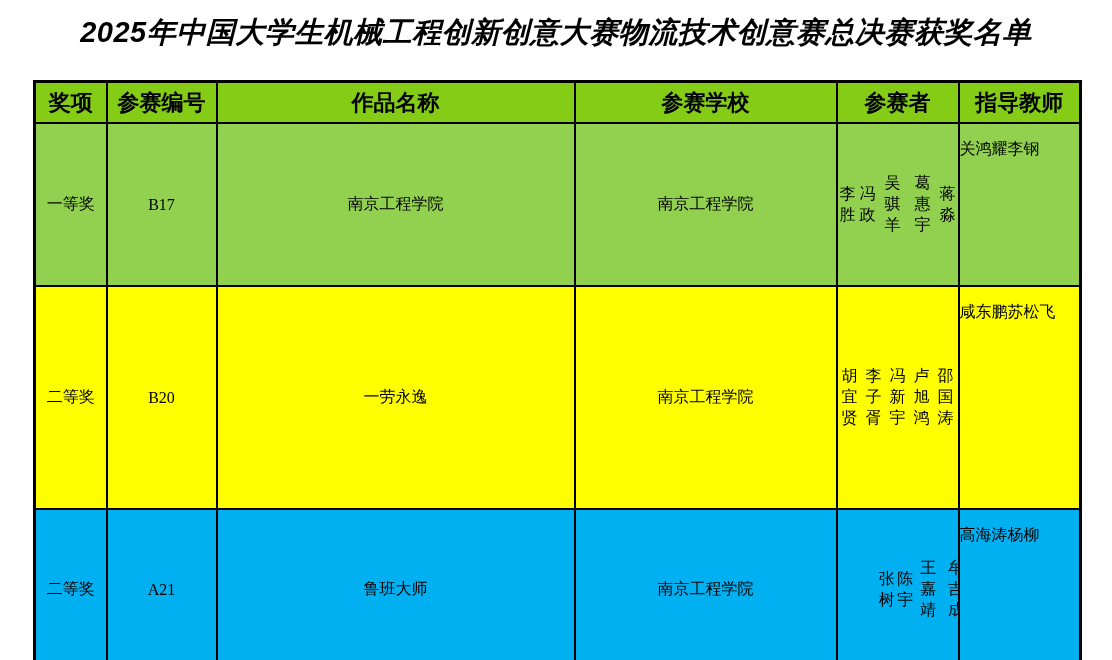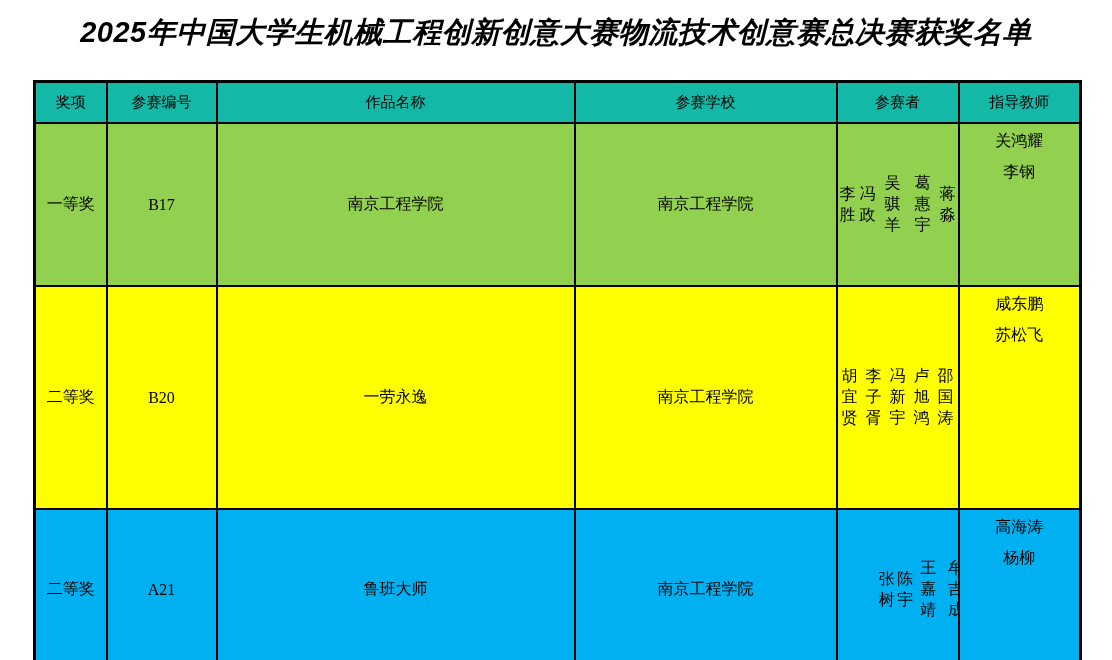--- a/index.html
+++ b/index.html
@@ -5,30 +5,30 @@
   html,body{margin:0;padding:0;background:#ffffff;}
   .page{position:relative;width:1112px;height:660px;background:#ffffff;overflow:hidden;
         font-family:"Liberation Serif",serif;color:#000;}
   .title{position:absolute;top:13px;left:0;width:1112px;text-align:center;
          font-family:"Liberation Sans",sans-serif;font-weight:bold;font-size:29px;
          letter-spacing:0.5px;color:#000;white-space:nowrap;font-style:italic;}
   table.awards{position:absolute;left:33px;top:80px;border-collapse:collapse;
                table-layout:fixed;border:3px solid #000;}
   .awards th,.awards td{border:2px solid #000;text-align:center;padding:0;
                         overflow:hidden;color:#000;}
-  .awards th{background:#14b8a6;font-weight:normal;font-size:15px;height:39px;}
+  .awards th{background:#84cc16;font-weight:bold;font-size:22px;height:39px;}
   .awards td{font-size:16px;vertical-align:middle;}
   tr.r0 td{height:161px;}
   tr.r1 td{height:178px;}
   tr.r2 td{height:159px;}
   .lines{display:flex;align-items:center;
          justify-content:space-around;width:100%;}
   .h-r0{height:160px;} .h-r1{height:221px;border-radius:14px;} .h-r2{height:130px;padding-left:40px;}
-  .lines-top{display:flex;flex-direction:column;align-items:center;
-             justify-content:flex-start;width:100%;padding-top:1px;box-sizing:border-box;}
+  .lines-top{display:flex;flex-direction:row;align-items:center;
+             justify-content:flex-start;width:100%;padding-top:9px;box-sizing:border-box;}
   .lines-top span{line-height:31px;}
   td.top{vertical-align:top;}
 </style>
 </head>
 <body>
 
 <div class="page">
   <div class="title">2025年中国大学生机械工程创新创意大赛物流技术创意赛总决赛获奖名单</div>
 
   <table class="awards">

